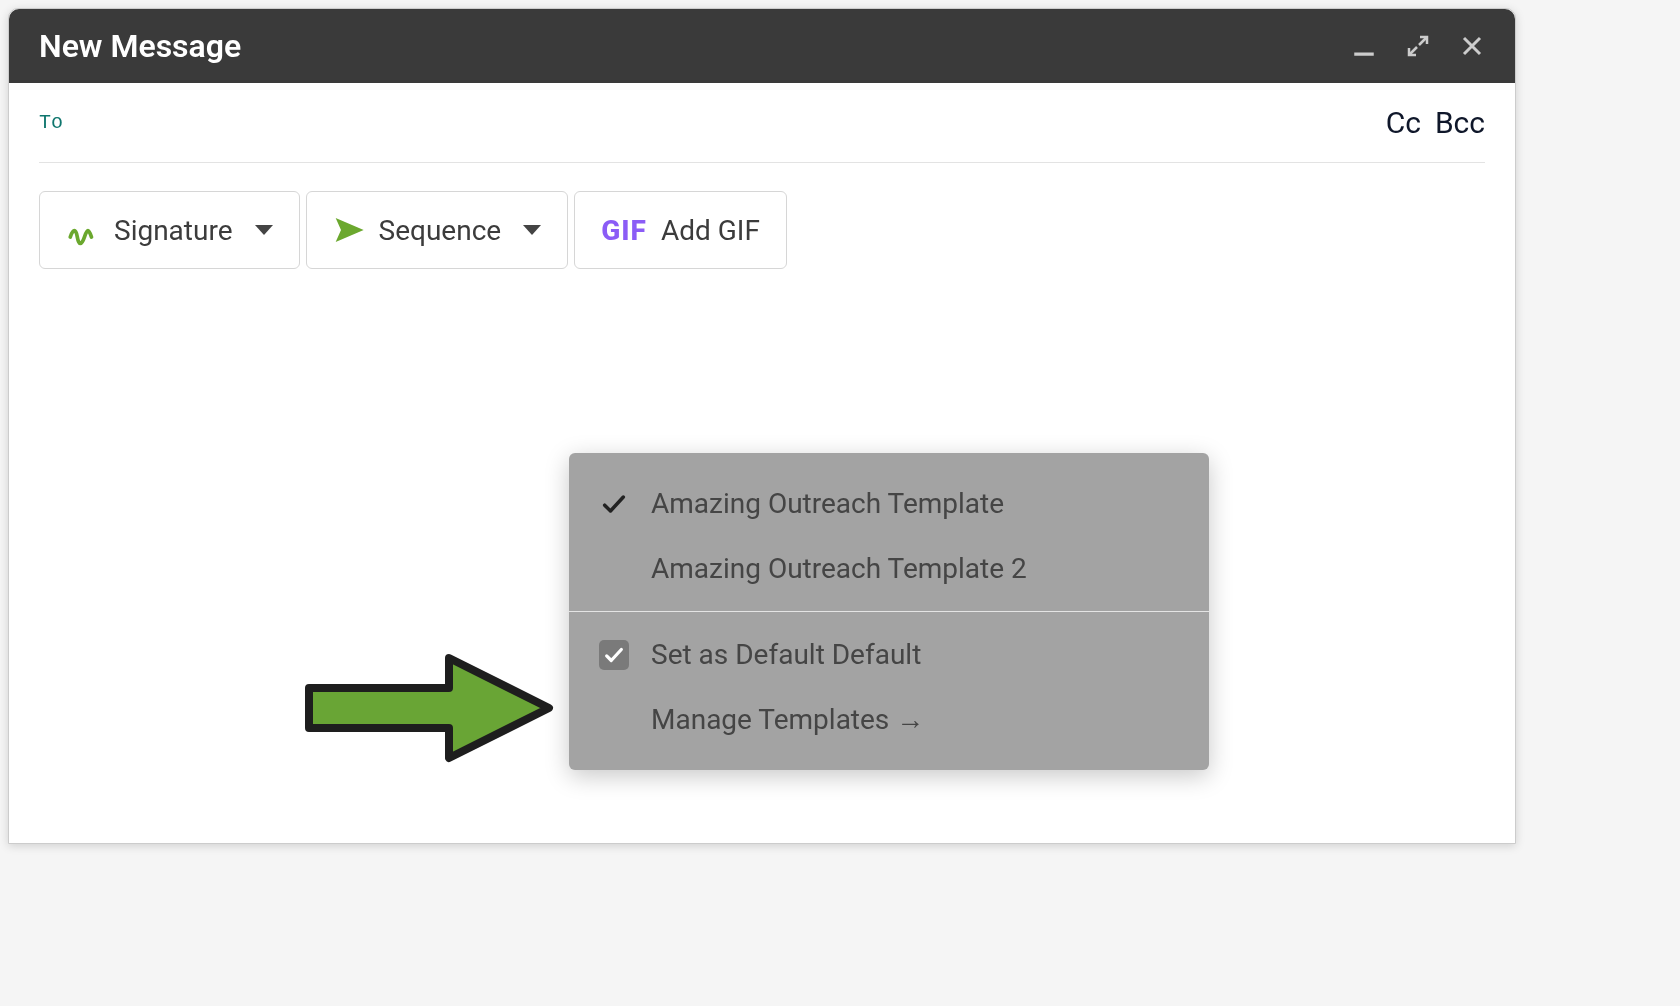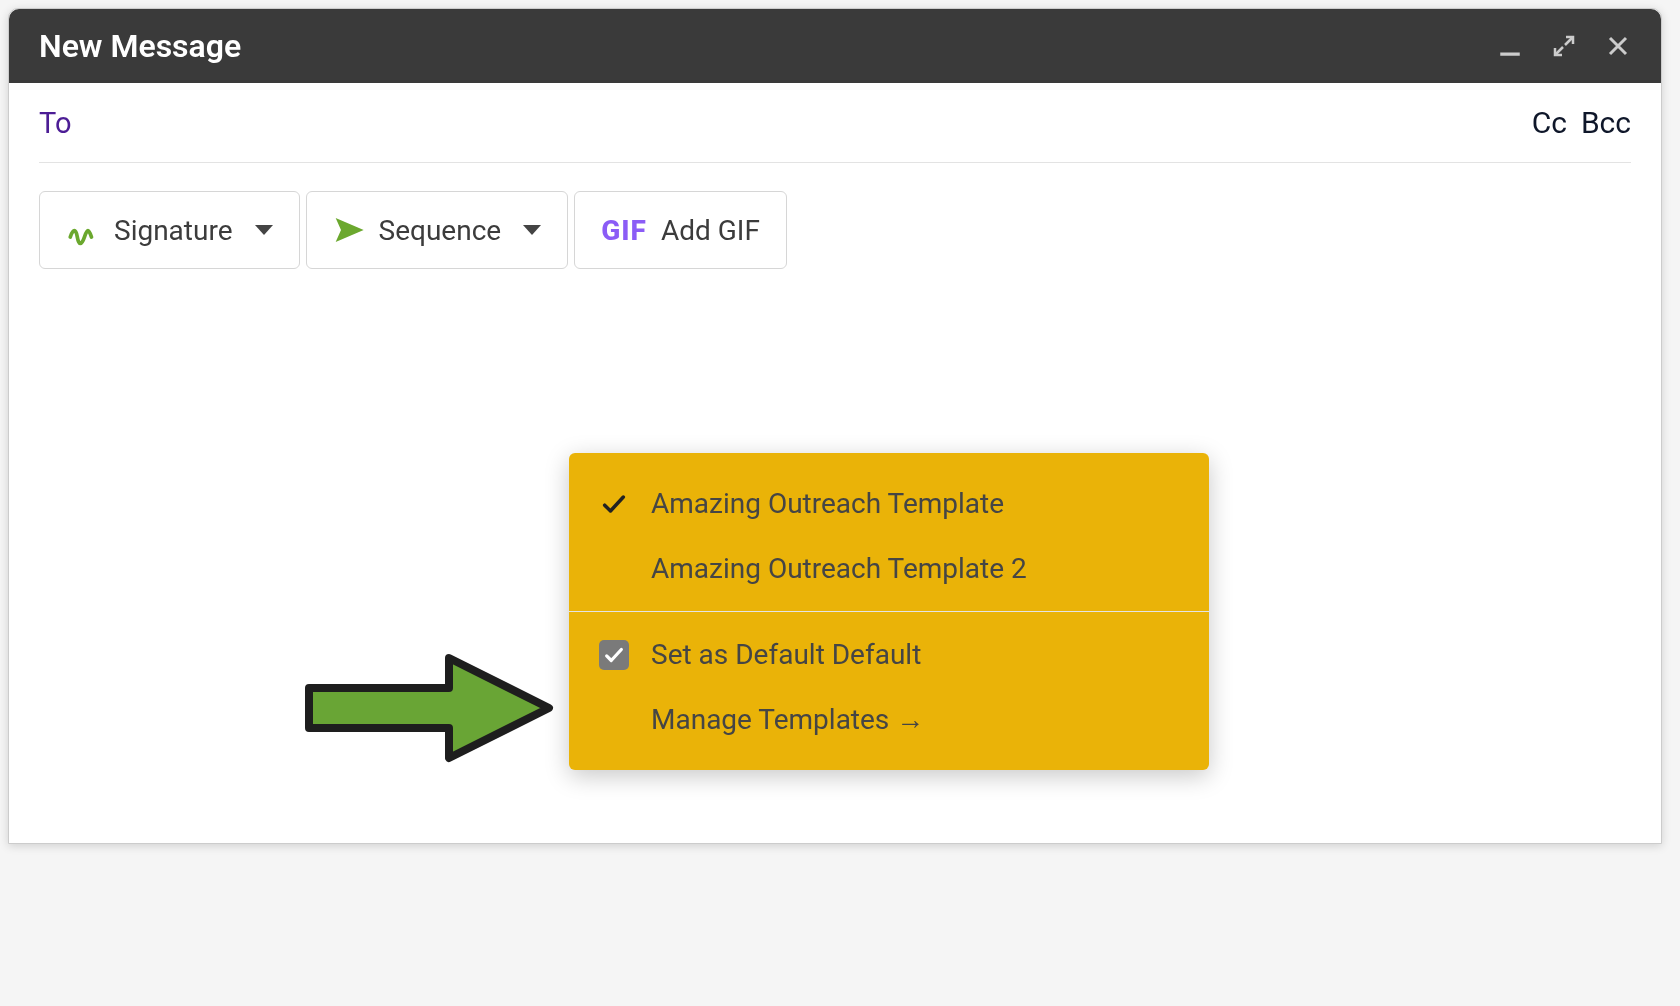--- a/index.html
+++ b/index.html
@@ -6,21 +6,21 @@
   body {
     font-family: -apple-system, BlinkMacSystemFont, "Segoe UI", Roboto, Arial, sans-serif;
     background: #f5f5f5;
     width: 1680px;
     height: 1006px;
     display: flex;
     align-items: flex-start;
     justify-content: flex-start;
   }
   .compose-window {
-    width: 1654px;
+    width: 1508px;
     background: #fff;
     border: 1px solid #ccc;
     border-radius: 10px 10px 0 0;
     box-shadow: 0 2px 10px rgba(0,0,0,0.15);
     overflow: visible;
     position: relative;
     margin: 8px;
   }
   .title-bar {
     background: #3a3a3a;
@@ -55,23 +55,24 @@
     position: relative;
   }
   .field-row {
     display: flex;
     align-items: center;
     justify-content: space-between;
     padding: 22px 0;
     border-bottom: 1px solid #e3e3e3;
   }
   .field-label {
-    color: #4c1d95;
-    font-size: 29px;
+    color: #0f766e;
+    font-size: 20px;
     font-weight: 400;
+    font-family: Liberation Mono, monospace;
   }
   .cc-bcc {
     display: flex;
     gap: 14px;
     color: #0f172a;
     font-size: 30px;
   }
   .toolbar {
     display: flex;
     gap: 6px;
@@ -106,21 +107,21 @@
     color: #8b5cf6;
     font-weight: 800;
     letter-spacing: 1px;
     font-size: 28px;
   }
   .dropdown {
     position: absolute;
     top: 370px;
     left: 560px;
     width: 640px;
-    background: #eab308;
+    background: #a3a3a3;
     border-radius: 6px;
     box-shadow: 0 6px 24px rgba(0,0,0,0.22);
     padding: 18px 0;
   }
   .dropdown-item {
     display: flex;
     align-items: center;
     gap: 20px;
     padding: 16px 28px;
     font-size: 28px;

